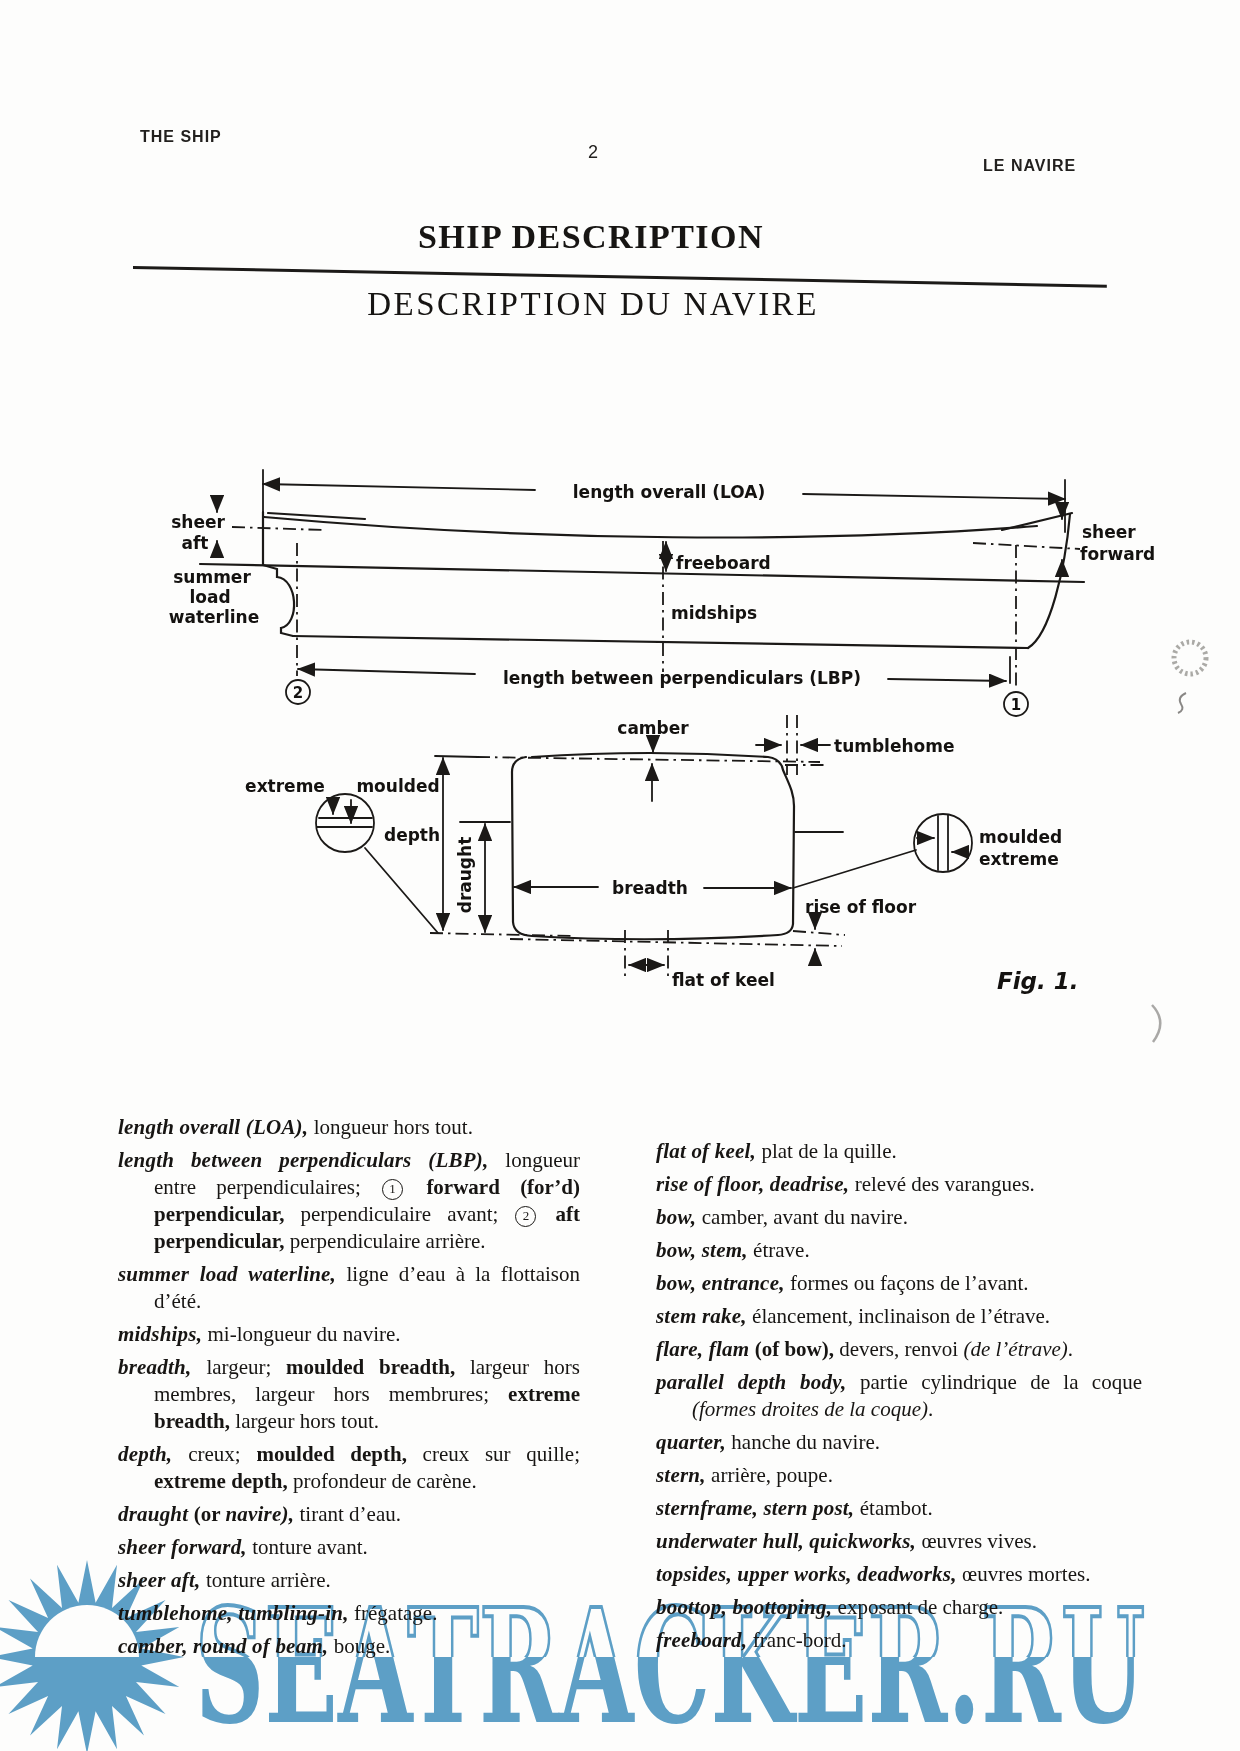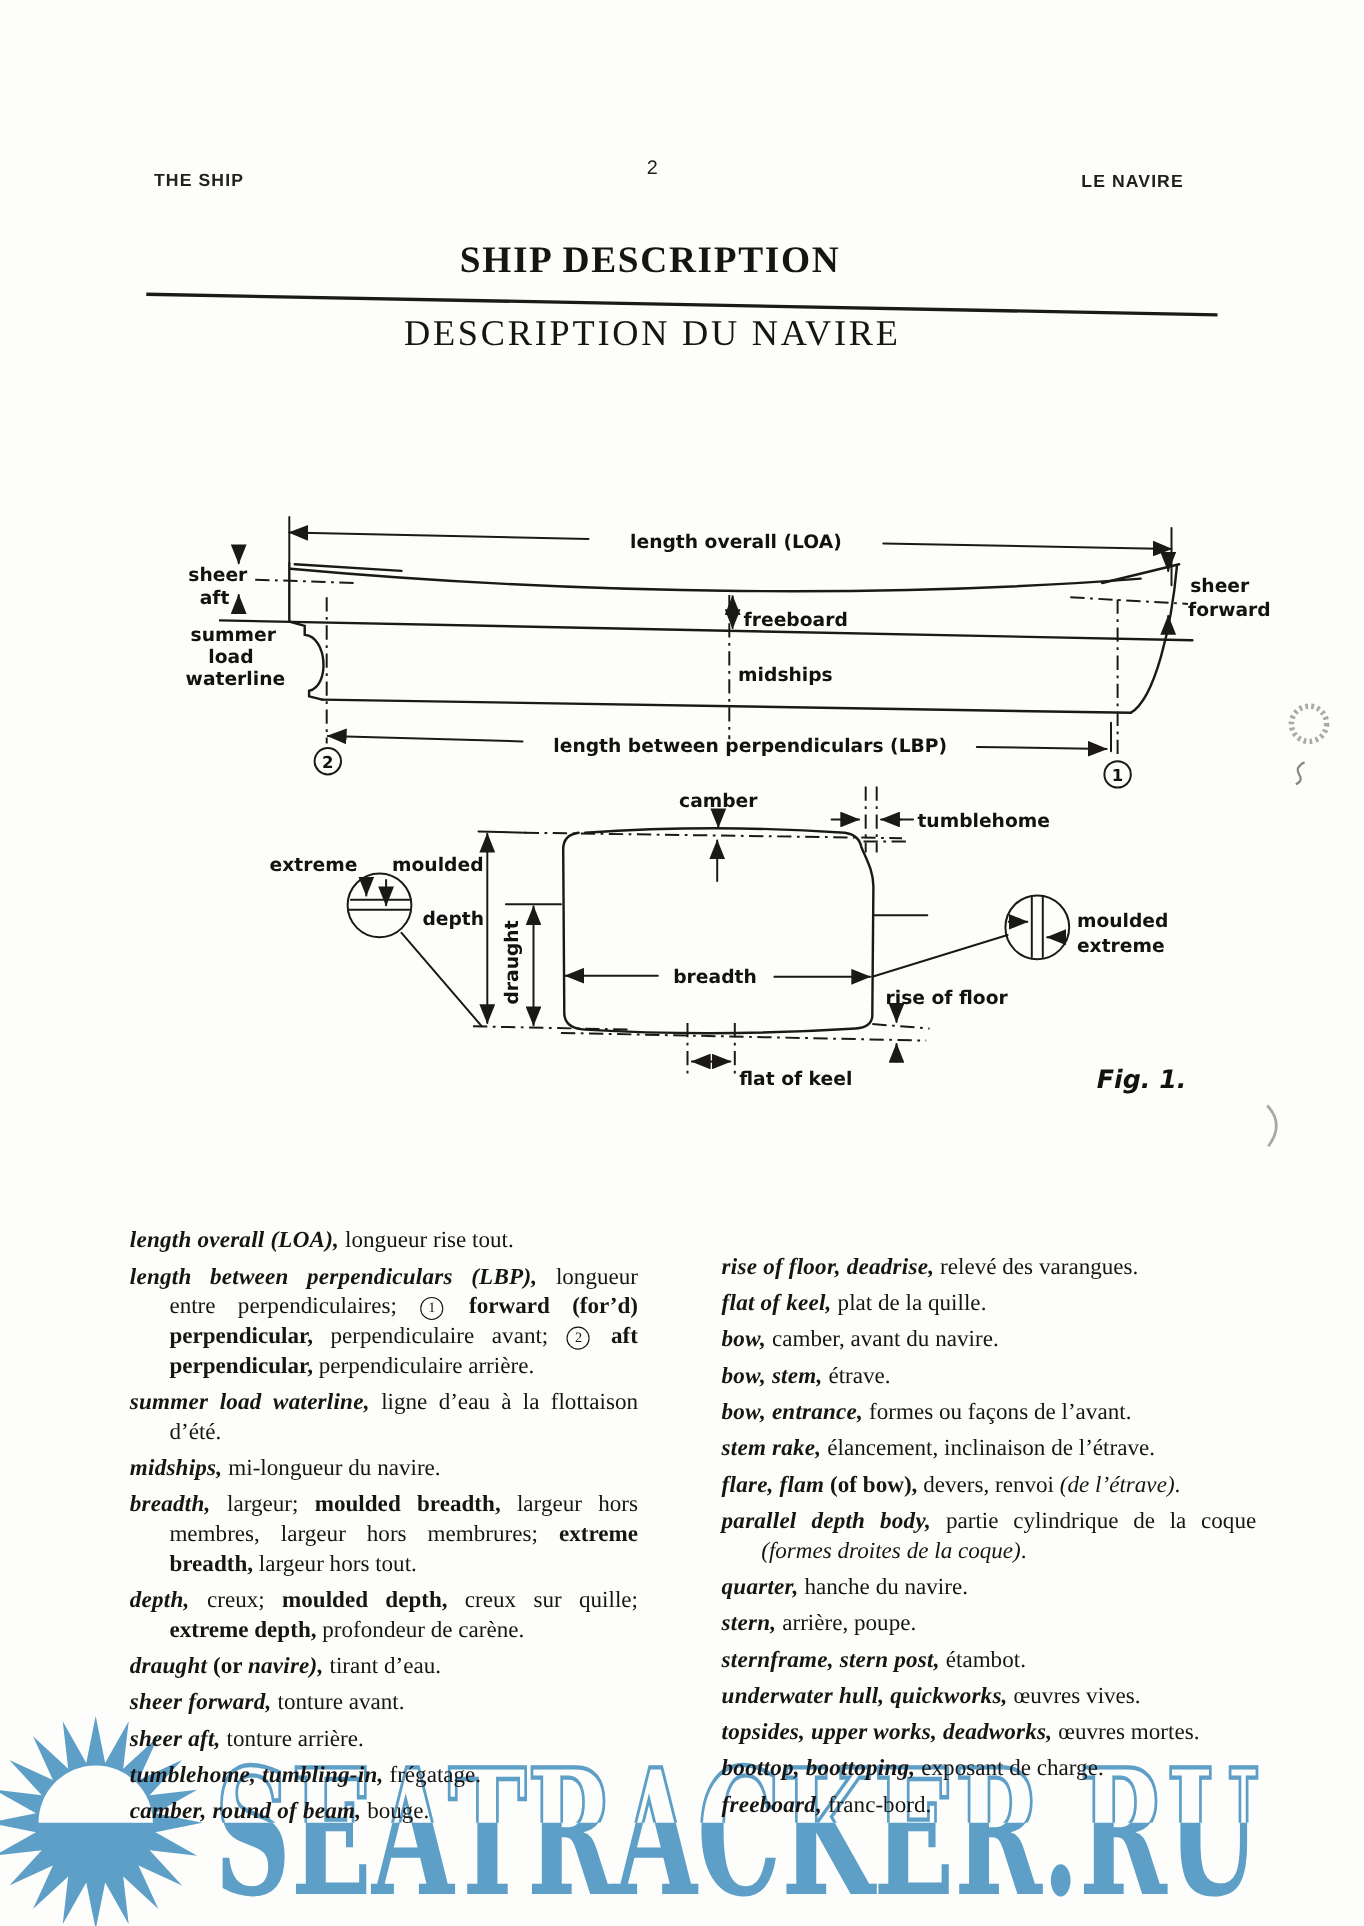--- a/index.html
+++ b/index.html
@@ -44,21 +44,21 @@
       <clipPath id="clipBot">
           <rect x="0" y="1657" width="1240" height="94"></rect>
         </clipPath>
     </defs>
     <polygon id="sun-star" class="wm-solid" points="87.0,1560.0 95.6,1602.7 117.0,1564.7 112.0,1608.0 144.0,1578.5 125.9,1618.1 165.5,1600.0 136.0,1632.0 179.3,1627.0 141.3,1648.4 184.0,1657.0 141.3,1665.6 179.3,1687.0 136.0,1682.0 165.5,1714.0 125.9,1695.9 144.0,1735.5 112.0,1706.0 117.0,1749.3 95.6,1711.3 87.0,1754.0 78.4,1711.3 57.0,1749.3 62.0,1706.0 30.0,1735.5 48.1,1695.9 8.5,1714.0 38.0,1682.0 -5.3,1687.0 32.7,1665.6 -10.0,1657.0 32.7,1648.4 -5.3,1627.0 38.0,1632.0 8.5,1600.0 48.1,1618.1 30.0,1578.5 62.0,1608.0 57.0,1564.7 78.4,1602.7"></polygon>
     <path d="M35,1657 A52,52 0 0 1 139,1657 Z" fill="#fdfdfc"></path>
     <text class="wm-text wm-outline" x="195" y="1722" textLength="950" lengthAdjust="spacingAndGlyphs" clip-path="url(#clipTop)">SEATRACKER.RU</text>
     <text class="wm-text wm-solid" x="195" y="1722" textLength="950" lengthAdjust="spacingAndGlyphs" clip-path="url(#clipBot)">SEATRACKER.RU</text>
   </svg>
 
-  <div class="abs z2 hdr" style="left:140px;top:156px;">THE SHIP</div>
+  <div class="abs z2 hdr" style="left:140px;top:128px;">THE SHIP</div>
   <div class="abs z2 pagenum" style="left:588px;top:142px;">2</div>
   <div class="abs z2 hdr" style="left:983px;top:157px;">LE NAVIRE</div>
 
   <div class="abs z2 title-en" style="left:591px;top:218px;transform:translateX(-50%);text-align:right;">SHIP DESCRIPTION</div>
   <div class="abs z2 rule" style="left:133px;top:266px;width:974px;"></div>
   <div class="abs z2 title-fr" style="left:593px;top:286px;transform:translateX(-50%);">DESCRIPTION DU NAVIRE</div>
 
   <svg class="abs z2" style="left:140px;top:400px;" width="1080" height="330" viewBox="0 0 1080 330">
     <defs>
       <marker id="ar" viewBox="0 0 10 8" refX="9.5" refY="4" markerWidth="10" markerHeight="8" orient="auto-start-reverse">
@@ -173,35 +173,35 @@
 
     <path class="dd" d="M405,290 L405,337"></path>
     <path class="dd" d="M448,290 L448,337"></path>
     <line class="lnthin" x1="409" y1="325" x2="444" y2="325" marker-start="url(#ar)" marker-end="url(#ar)"></line>
     <text class="dlabel" x="452" y="346">flat of keel</text>
 
     <text class="figcap" x="777" y="349">Fig. 1.</text>
   </svg>
 
   <div class="abs z2 gloss" style="left:118px;top:1114px;width:462px;">
-      <p class="entry"><span class="seg-term">length overall (LOA), </span><span class="seg-plain">longueur rise tout.</span></p>
+      <p class="entry"><span class="seg-term">length overall (LOA), </span><span class="seg-plain">longueur hors tout.</span></p>
       <p class="entry"><span class="seg-term">length between perpendiculars (LBP), </span><span class="seg-plain">longueur entre perpendiculaires; </span><span class="seg-circled">1</span><span class="seg-bold"> forward (for’d) perpendicular, </span><span class="seg-plain">perpendiculaire avant; </span><span class="seg-circled">2</span><span class="seg-bold"> aft perpendicular, </span><span class="seg-plain">perpendiculaire arrière.</span></p>
       <p class="entry"><span class="seg-term">summer load waterline, </span><span class="seg-plain">ligne d’eau à la flottaison d’été.</span></p>
       <p class="entry"><span class="seg-term">midships, </span><span class="seg-plain">mi-longueur du navire.</span></p>
       <p class="entry"><span class="seg-term">breadth, </span><span class="seg-plain">largeur; </span><span class="seg-bold">moulded breadth, </span><span class="seg-plain">largeur hors membres, largeur hors membrures; </span><span class="seg-bold">extreme breadth, </span><span class="seg-plain">largeur hors tout.</span></p>
       <p class="entry"><span class="seg-term">depth, </span><span class="seg-plain">creux; </span><span class="seg-bold">moulded depth, </span><span class="seg-plain">creux sur quille; </span><span class="seg-bold">extreme depth, </span><span class="seg-plain">profondeur de carène.</span></p>
       <p class="entry"><span class="seg-term">draught </span><span class="seg-bold">(or </span><span class="seg-term">navire), </span><span class="seg-plain">tirant d’eau.</span></p>
       <p class="entry"><span class="seg-term">sheer forward, </span><span class="seg-plain">tonture avant.</span></p>
       <p class="entry"><span class="seg-term">sheer aft, </span><span class="seg-plain">tonture arrière.</span></p>
       <p class="entry"><span class="seg-term">tumblehome, tumbling-in, </span><span class="seg-plain">frégatage.</span></p>
       <p class="entry"><span class="seg-term">camber, round of beam, </span><span class="seg-plain">bouge.</span></p>
     </div>
   <div class="abs z2 gloss" style="left:656px;top:1138px;width:486px;">
+      <p class="entry"><span class="seg-term">flat of keel, </span><span class="seg-plain">plat de la quille.</span></p>
       <p class="entry"><span class="seg-term">rise of floor, deadrise, </span><span class="seg-plain">relevé des varangues.</span></p>
-      <p class="entry"><span class="seg-term">flat of keel, </span><span class="seg-plain">plat de la quille.</span></p>
       <p class="entry"><span class="seg-term">bow, </span><span class="seg-plain">camber, avant du navire.</span></p>
       <p class="entry"><span class="seg-term">bow, stem, </span><span class="seg-plain">étrave.</span></p>
       <p class="entry"><span class="seg-term">bow, entrance, </span><span class="seg-plain">formes ou façons de l’avant.</span></p>
       <p class="entry"><span class="seg-term">stem rake, </span><span class="seg-plain">élancement, inclinaison de l’étrave.</span></p>
       <p class="entry"><span class="seg-term">flare, flam </span><span class="seg-bold">(of bow), </span><span class="seg-plain">devers, renvoi </span><span class="seg-italic">(de l’étrave)</span><span class="seg-plain">.</span></p>
       <p class="entry"><span class="seg-term">parallel depth body, </span><span class="seg-plain">partie cylindrique de la coque </span><span class="seg-italic">(formes droites de la coque)</span><span class="seg-plain">.</span></p>
       <p class="entry"><span class="seg-term">quarter, </span><span class="seg-plain">hanche du navire.</span></p>
       <p class="entry"><span class="seg-term">stern, </span><span class="seg-plain">arrière, poupe.</span></p>
       <p class="entry"><span class="seg-term">sternframe, stern post, </span><span class="seg-plain">étambot.</span></p>
       <p class="entry"><span class="seg-term">underwater hull, quickworks, </span><span class="seg-plain">œuvres vives.</span></p>

